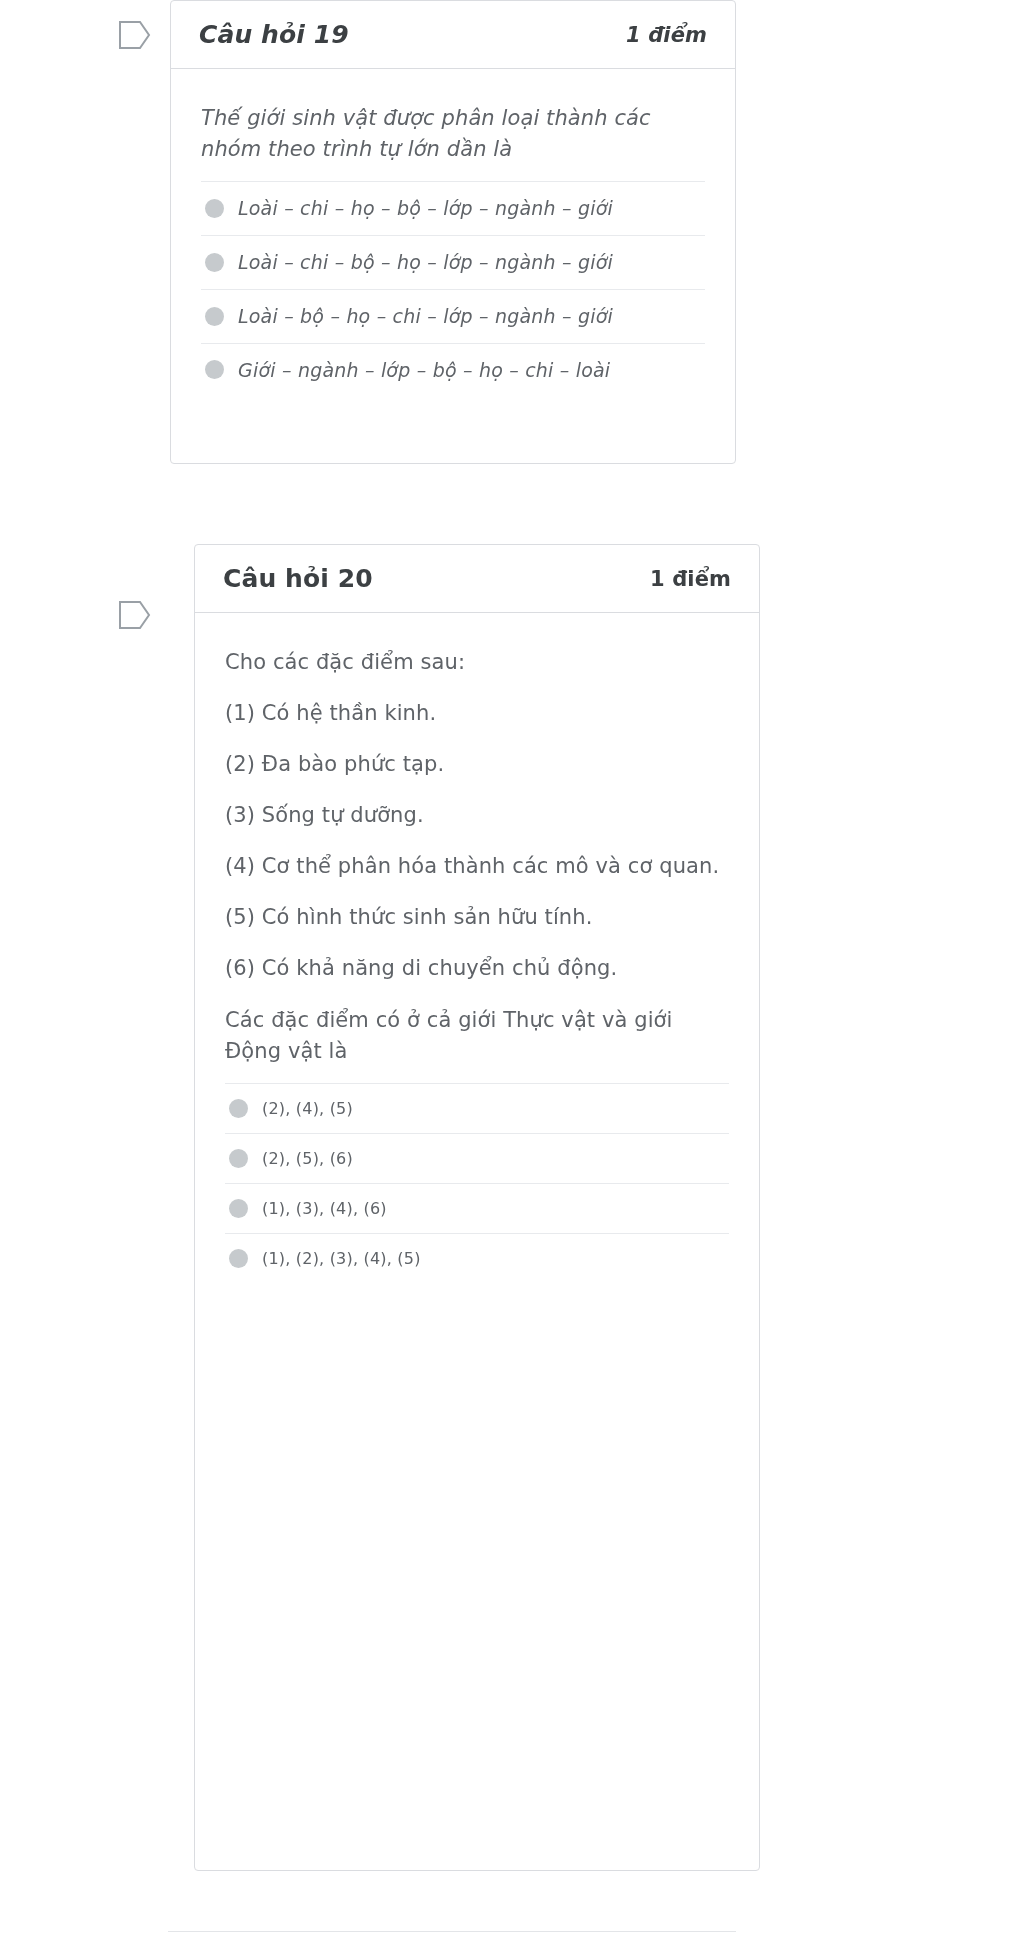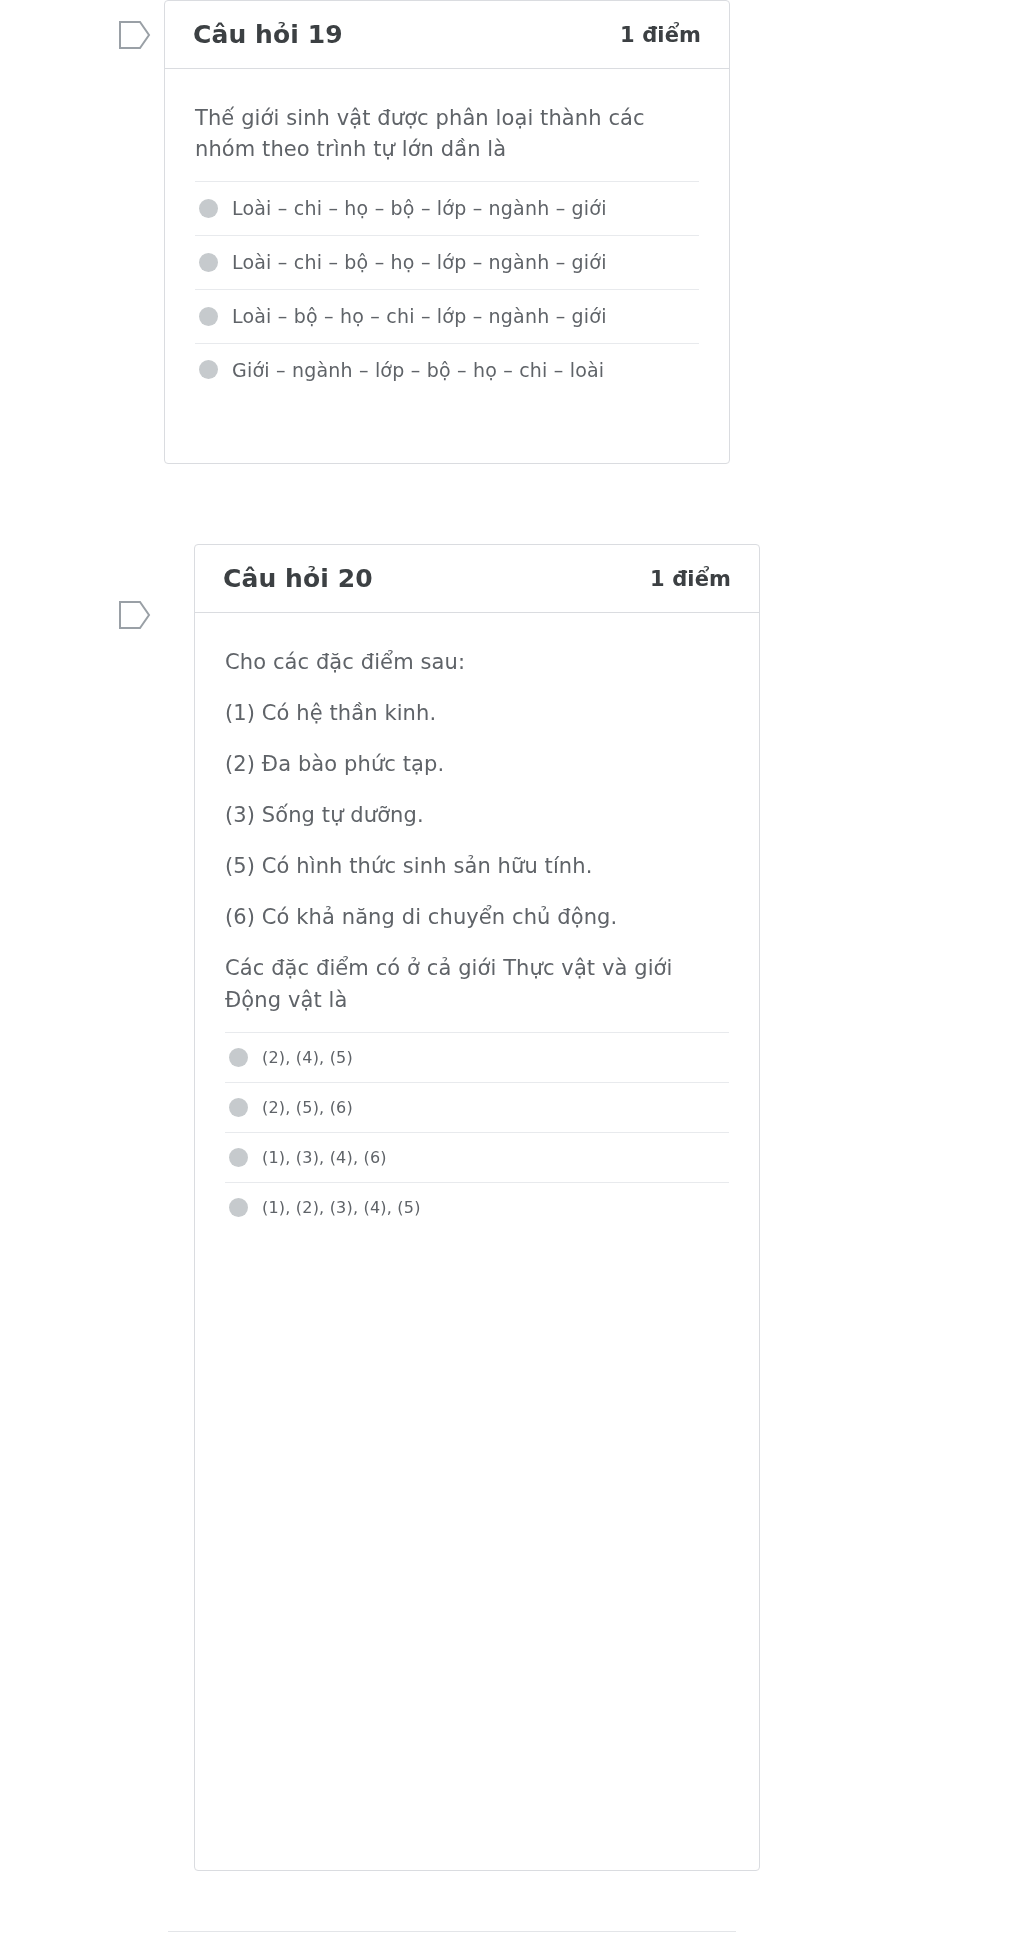--- a/index.html
+++ b/index.html
@@ -139,21 +139,21 @@
 <div class="page">
 
   <div class="qblock">
 
     <div class="tag-icon" style="left:118px; top:18px;">
       <svg width="34" height="34" viewBox="0 0 34 34" aria-hidden="true">
         <path d="M2 4 H22 L31 17 L22 30 H2 Z" fill="none" stroke="#9aa0a6" stroke-width="2"></path>
       </svg>
     </div>
 
-    <div class="card" style="left:164px; top:0px; width:566px; height:464px;">
+    <div class="card" style="left:170px; top:0px; width:566px; height:464px;font-style:italic;">
 
       <div class="card-header">
         <span class="q-title">Câu hỏi 19</span>
         <span class="q-points">1 điểm</span>
       </div>
 
       <div class="card-body">
         <p class="q-text last-para">Thế giới sinh vật được phân loại thành các nhóm theo trình tự lớn dần là</p>
 
         <div class="options">
@@ -196,20 +196,21 @@
       <div class="card-header">
         <span class="q-title">Câu hỏi 20</span>
         <span class="q-points">1 điểm</span>
       </div>
 
       <div class="card-body">
         <p class="q-text para">Cho các đặc điểm sau:</p>
         <p class="q-text para">(1) Có hệ thần kinh.</p>
         <p class="q-text para">(2) Đa bào phức tạp.</p>
         <p class="q-text para">(3) Sống tự dưỡng.</p>
+        <p class="q-text para">(4) Cơ thể phân hóa thành các mô và cơ quan.</p>
         <p class="q-text para">(5) Có hình thức sinh sản hữu tính.</p>
         <p class="q-text para">(6) Có khả năng di chuyển chủ động.</p>
         <p class="q-text last-para">Các đặc điểm có ở cả giới Thực vật và giới Động vật là</p>
 
         <div class="options">
 
           <div class="option small">
             <span class="radio"></span>
             <span class="option-label">(2), (4), (5)</span>
           </div>

